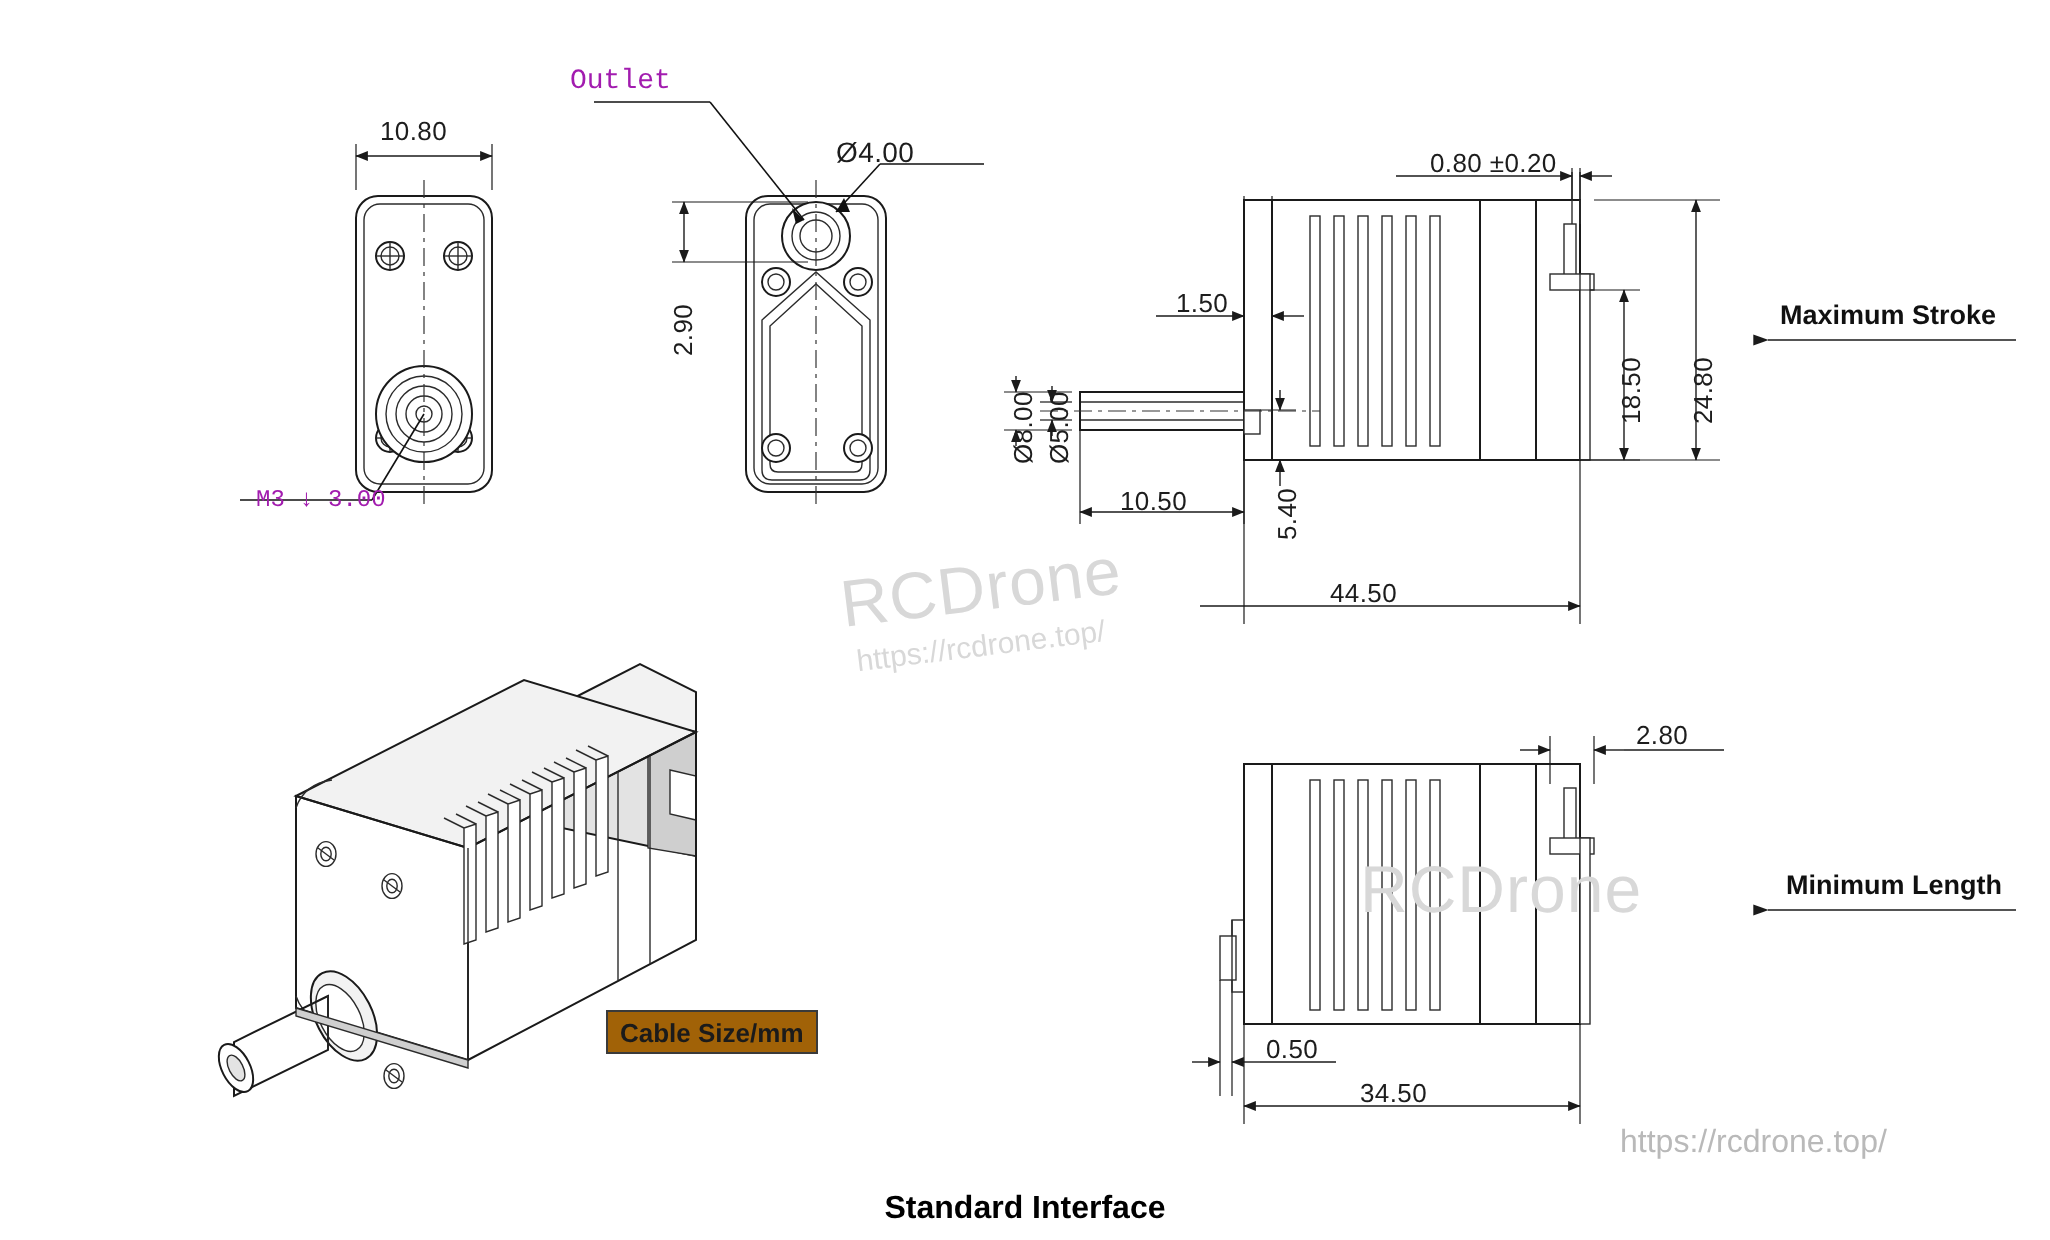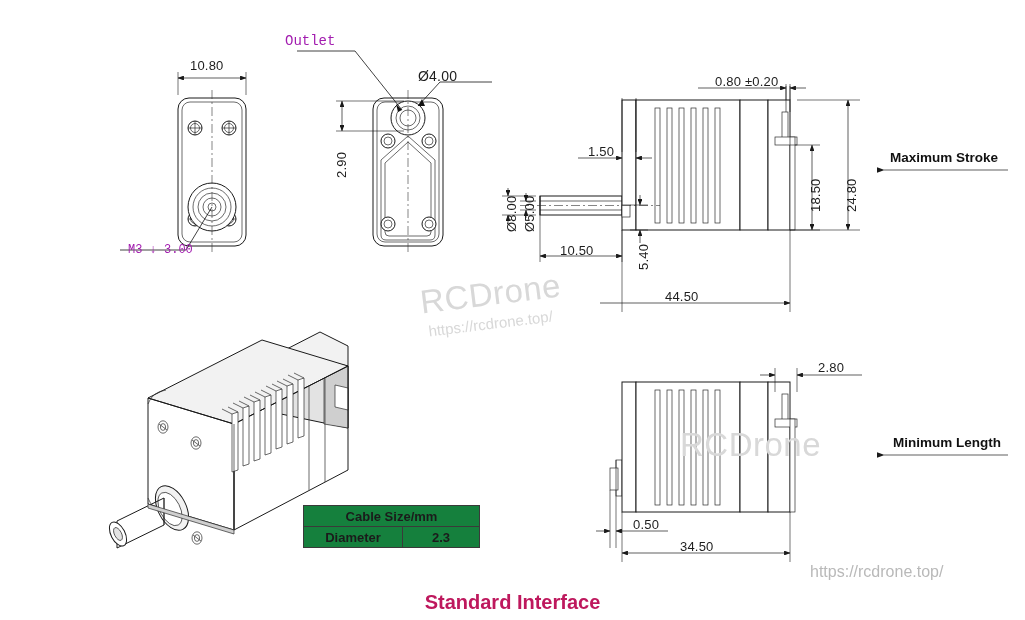--- a/index.html
+++ b/index.html
@@ -37,21 +37,21 @@
   .fillw{fill:#ffffff;}
   .fillg{fill:#f2f2f2;}
   .fillgg{fill:#e3e3e3;}
   .fillgd{fill:#cfcfcf;}
 
   
   .cable-table{
     position:absolute;
     border:1px solid #3a3a3a;
     border-collapse:collapse;
-    background:#15803d;
+    background:#a16207;
     font-family:"Liberation Sans", sans-serif;
   }
   .cable-table td{
     border:1px solid #3a3a3a;
     text-align:center;
     font-size:13px;
     font-weight:bold;
     color:#1b1b1b;
     padding:1px 6px;
     height:18px;
@@ -72,21 +72,21 @@
   .wm-big{font-size:33px;letter-spacing:.5px;}
   .wm-url{font-size:15px;}
   .wm-corner{
     position:absolute;color:#b9b9b9;font-size:16px;
     font-family:"Liberation Sans", sans-serif;white-space:nowrap;
   }
 
   
   .caption{
     position:absolute;left:0;right:0;bottom:6px;
-    text-align:center;font-size:20px;font-weight:bold;color:#be185d;
+    text-align:center;font-size:16px;font-weight:bold;color:#000000;
     font-family:"Liberation Sans", sans-serif;
   }
 
   
   .stroke-txt{
     position:absolute;font-size:13.5px;font-weight:bold;color:#111;
     font-family:"Liberation Sans", sans-serif;white-space:nowrap;
   }
 </style>
 </head>
@@ -428,24 +428,20 @@
 
   <div class="dim" style="left:680px;top:539px;">34.50</div>
 
   <div class="stroke-txt" style="left:893px;top:435px;">Minimum Length</div>
 
   <table class="cable-table" style="left:303px;top:505px;">
     <tbody>
         <tr>
       <td class="hdr" colspan="2">Cable Size/mm</td>
     </tr>
-    <tr>
-      <td class="k">Diameter</td>
-      <td class="v">2.3</td>
-    </tr>
   </tbody>
     </table>
 
   <div class="wm wm-big" style="left:420px;top:275px;transform:rotate(-7deg);">RCDrone</div>
 
   <div class="wm wm-url" style="left:428px;top:315px;transform:rotate(-7deg);">https://rcdrone.top/</div>
 
   <div class="wm wm-big" style="left:680px;top:426px;">RCDrone</div>
 
   <div class="wm-corner" style="left:810px;top:563px;">https://rcdrone.top/</div>

